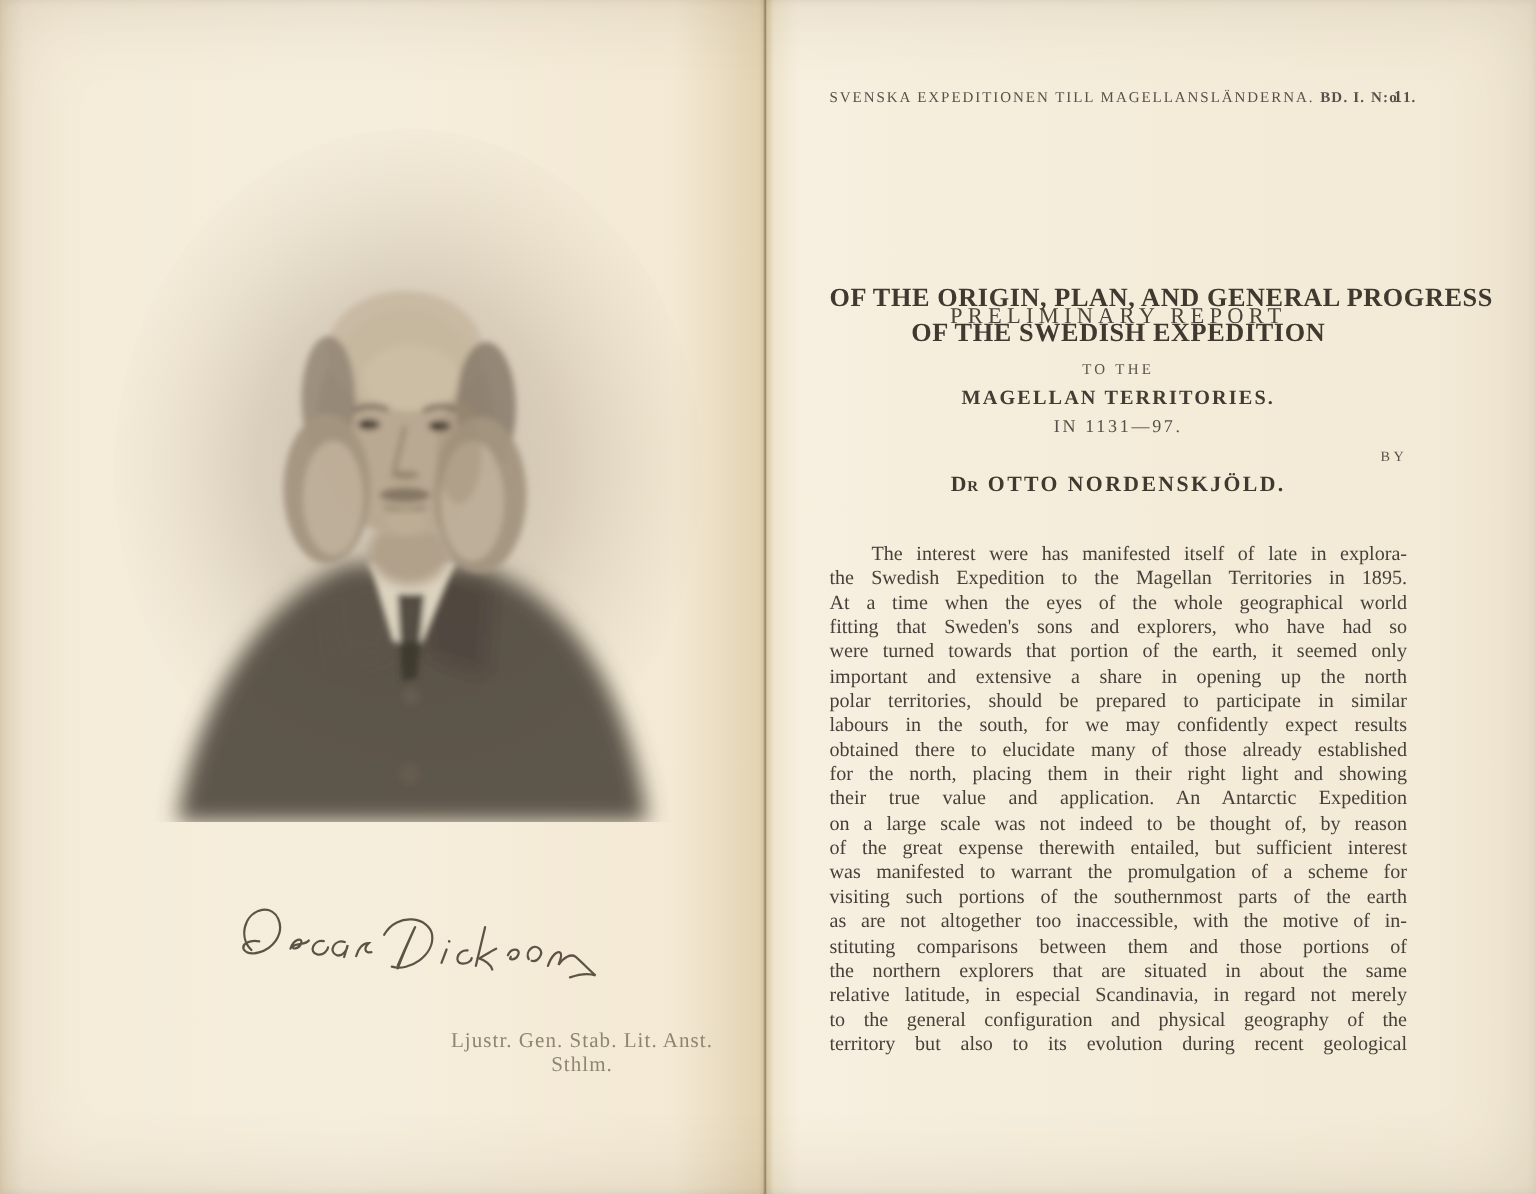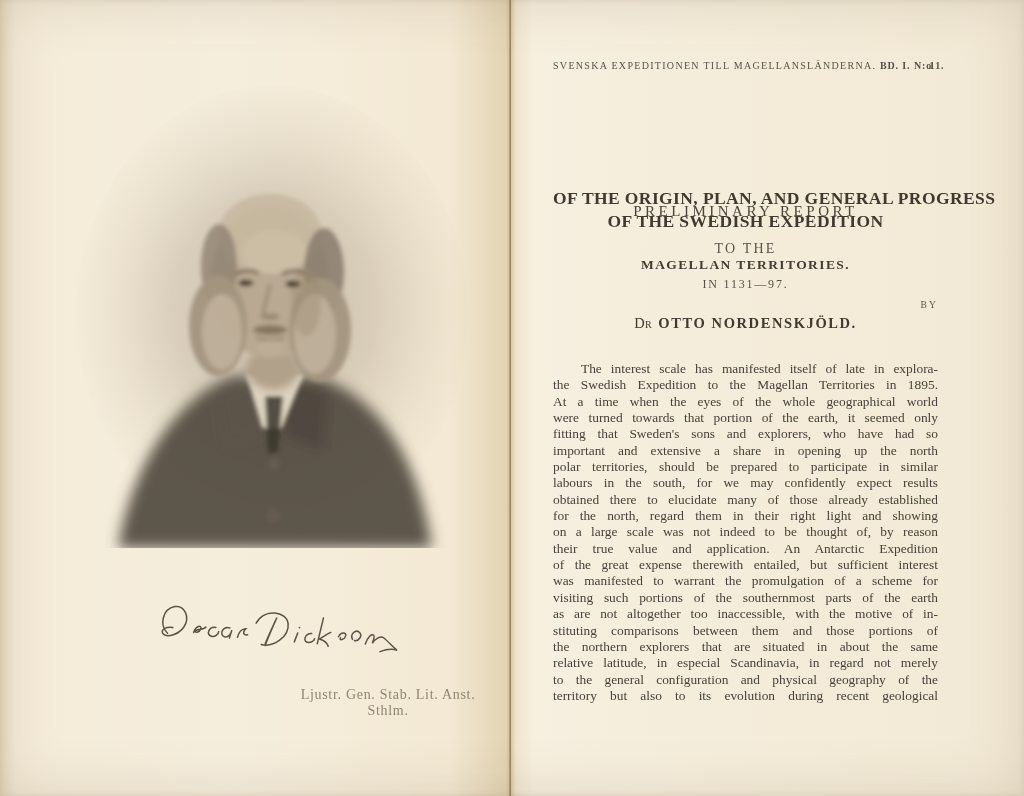--- a/index.html
+++ b/index.html
@@ -35,26 +35,26 @@
   .col{position:absolute;left:42px;width:385px;}
   .running-header{
     top:60px;font-size:10px;letter-spacing:1.3px;
     color:#57514a;white-space:nowrap;
   }
   .running-header .strong{font-weight:bold;letter-spacing:0.8px;}
   .pagenum{position:absolute;right:2px;top:-1px;font-weight:bold;font-size:11px;color:#514b43;}
   .t-report{top:159px;text-align:center;font-size:15px;letter-spacing:3.5px;color:#4a443b;white-space:nowrap;margin-top:44px;}
   .t-main{text-align:center;font-size:17.5px;font-weight:bold;letter-spacing:0.4px;color:#3f3930;white-space:nowrap;}
   .t-main.l2{top:188px;} .t-main.l3{top:211px;}
-  .t-tothe{top:241px;text-align:center;font-size:14px;letter-spacing:2.2px;color:#5a544c;}
+  .t-tothe{top:241px;text-align:center;font-size:10px;letter-spacing:2.2px;color:#5a544c;}
   .t-terr{top:257px;text-align:center;font-size:13.5px;font-weight:bold;letter-spacing:1.4px;color:#423c33;}
   .t-year{top:277px;text-align:center;font-size:12px;letter-spacing:1.8px;color:#55504a;}
   .t-by{top:300px;text-align:right;font-size:9.5px;letter-spacing:2.2px;color:#5a544c;}
   .t-author{top:315px;text-align:center;font-size:14.5px;font-weight:bold;letter-spacing:1.6px;color:#3f3930;}
-  .t-author .dr{font-variant:small-caps;font-weight:normal;letter-spacing:0.5px;margin-right:6px;}
+  .t-author .dr{font-variant:small-caps;font-weight:bold;letter-spacing:0.5px;margin-right:6px;}
   .bodytext{top:361px;color:#46413a;font-size:13.4px;line-height:16.35px;word-spacing:1px;}
   .bodytext .line{text-align:justify;text-align-last:justify;white-space:normal;}
   .bodytext .line.first{padding-left:28px;}
   .bodytext .line.last{text-align-last:left;}
 </style>
 </head>
 <body>
 
 <div class="frame">
 
@@ -175,32 +175,32 @@
     <div class="col t-main l3">OF THE SWEDISH EXPEDITION</div>
     <div class="col t-tothe">TO THE</div>
     <div class="col t-terr">MAGELLAN TERRITORIES.</div>
     <div class="col t-year">IN 1131—97.</div>
     <div class="col t-by">BY</div>
     <div class="col t-author">
       <span class="dr">Dr</span><span>OTTO NORDENSKJÖLD.</span>
     </div>
 
     <div class="col bodytext">
-        <div class="line first">The interest scale has manifested itself of late in explora-</div>
+        <div class="line first">The interest were has manifested itself of late in explora-</div>
         <div class="line">the Swedish Expedition to the Magellan Territories in 1895.</div>
         <div class="line">At a time when the eyes of the whole geographical world</div>
+        <div class="line">fitting that Sweden's sons and explorers, who have had so</div>
         <div class="line">were turned towards that portion of the earth, it seemed only</div>
-        <div class="line">fitting that Sweden's sons and explorers, who have had so</div>
         <div class="line">important and extensive a share in opening up the north</div>
         <div class="line">polar territories, should be prepared to participate in similar</div>
         <div class="line">labours in the south, for we may confidently expect results</div>
         <div class="line">obtained there to elucidate many of those already established</div>
-        <div class="line">for the north, regard them in their right light and showing</div>
+        <div class="line">for the north, placing them in their right light and showing</div>
+        <div class="line">their true value and application. An Antarctic Expedition</div>
         <div class="line">on a large scale was not indeed to be thought of, by reason</div>
-        <div class="line">their true value and application. An Antarctic Expedition</div>
         <div class="line">of the great expense therewith entailed, but sufficient interest</div>
         <div class="line">was manifested to warrant the promulgation of a scheme for</div>
         <div class="line">visiting such portions of the southernmost parts of the earth</div>
         <div class="line">as are not altogether too inaccessible, with the motive of in-</div>
         <div class="line">stituting comparisons between them and those portions of</div>
         <div class="line">the northern explorers that are situated in about the same</div>
         <div class="line">relative latitude, in especial Scandinavia, in regard not merely</div>
         <div class="line">to the general configuration and physical geography of the</div>
         <div class="line">territory but also to its evolution during recent geological</div>
       </div>

